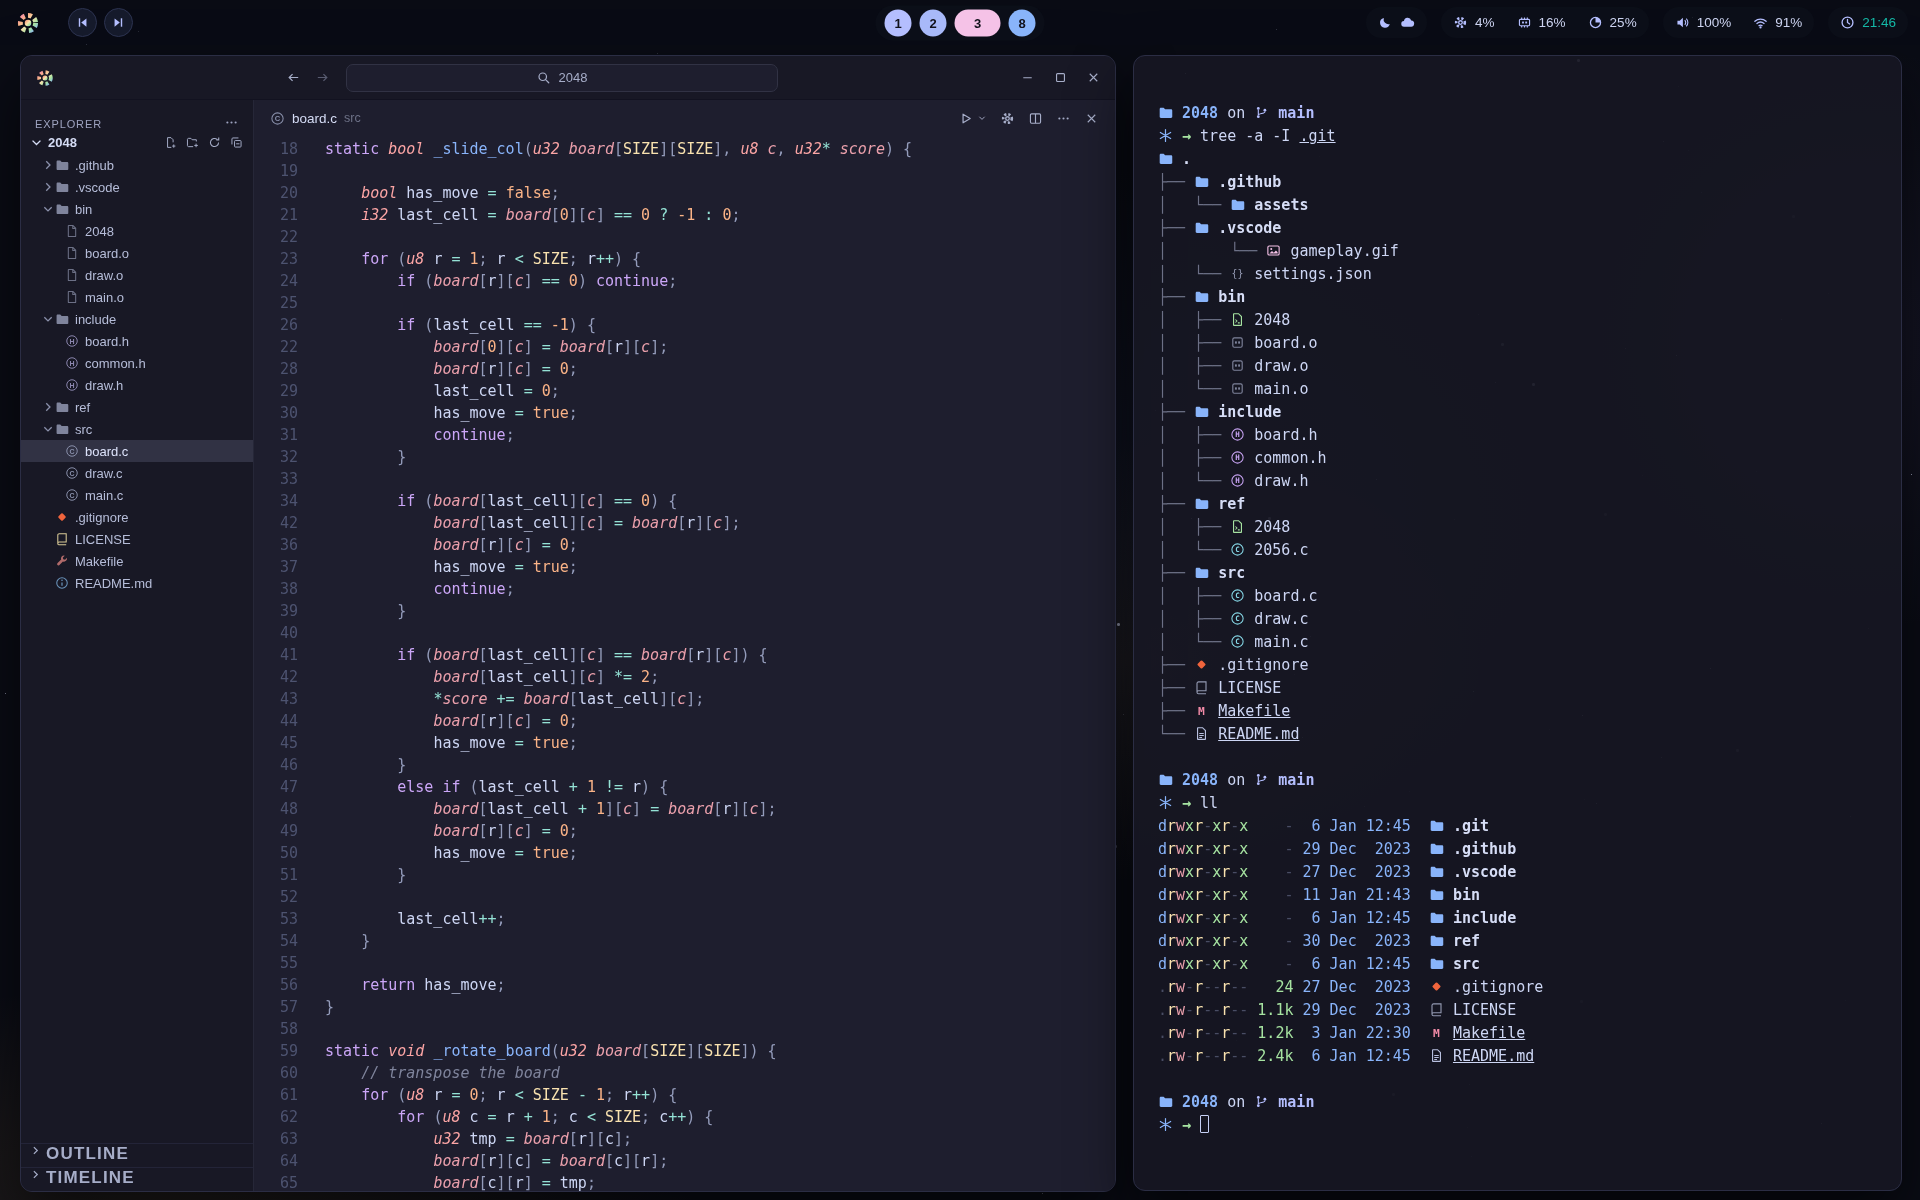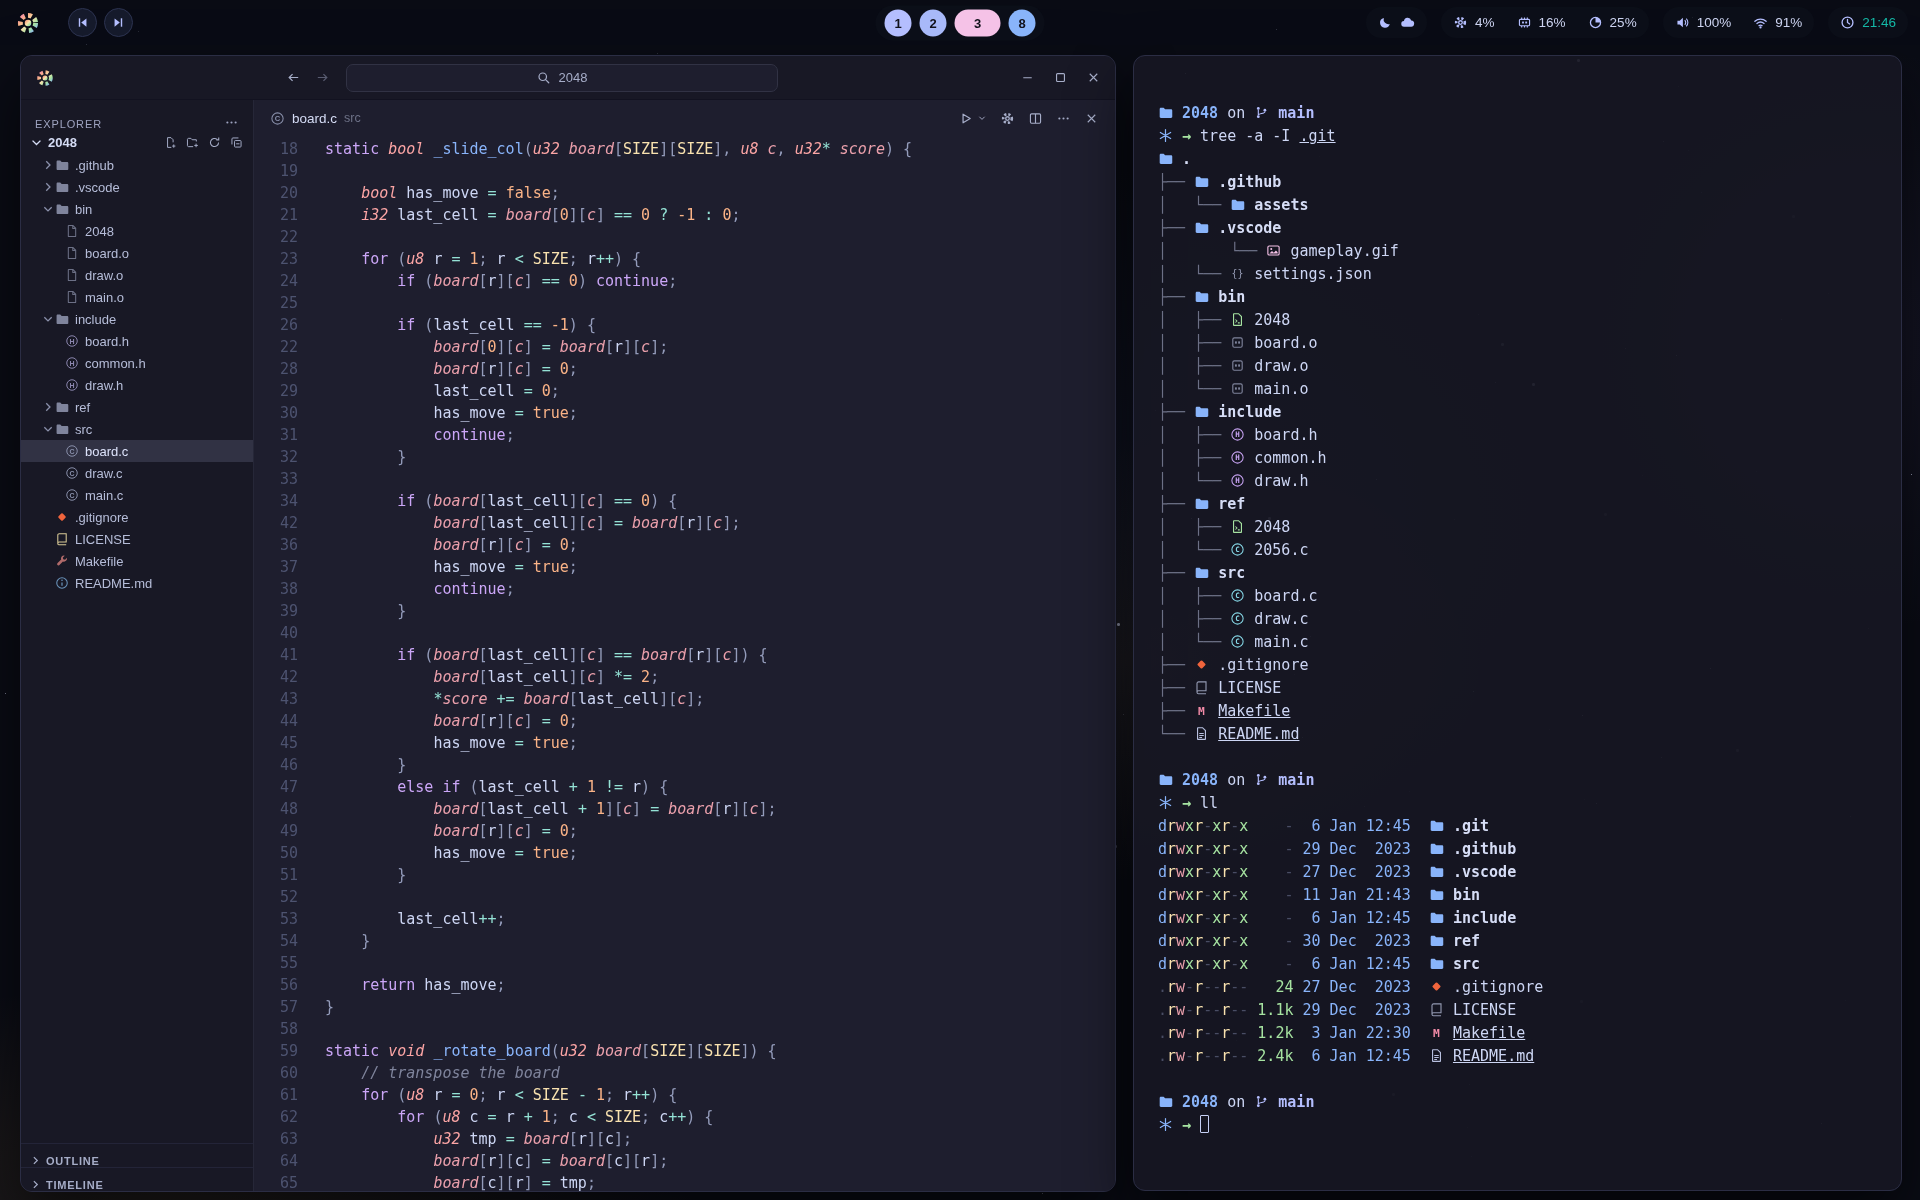--- a/index.html
+++ b/index.html
@@ -52,21 +52,21 @@
 .rooticons{margin-left:auto;display:flex;gap:9px;padding-right:10px;color:#a6adc8}
 .rooticons .ic{width:13px;height:13px}
 #file-tree{flex:none}
 .frow{display:flex;align-items:center;height:22px;color:#b6bdd9;cursor:default}
 .frow .chev{width:14px;height:14px;color:#8a90ab;flex:none}
 .frow .chevsp{width:14px;flex:none}
 .frow .fi{width:14px;height:14px;flex:none}
 .frow .flabel{margin-left:6px;white-space:nowrap}
 .frow.sel{background:#313244;color:#dde3fb}
 .sidespacer{flex:1}
-.panelrow{height:24px;flex:none;display:flex;align-items:flex-end;gap:4px;padding-left:8px;border-top:1px solid #232438;color:#a6adc8;font-size:11px;font-weight:700;letter-spacing:.07em}
+.panelrow{height:24px;flex:none;display:flex;align-items:flex-start;gap:4px;padding-left:8px;border-top:1px solid #232438;color:#a6adc8;font-size:17px;font-weight:700;letter-spacing:.07em}
 .panelrow .ic{width:13px;height:13px}
 .editor{flex:1;display:flex;flex-direction:column;min-width:0;background:#1e1e2e}
 .tabrow{height:36px;flex:none;display:flex;align-items:center;padding:0 16px}
 .tab{display:flex;align-items:center;gap:7px}
 .tabname{color:#d5dcf5;font-size:13.5px}
 .tabdir{color:#6c7086;font-size:12.5px}
 .edactions{margin-left:auto;display:flex;align-items:center;gap:13px;color:#a6adc8}
 .edactions .ic{width:15px;height:15px}
 .edactions .chevmini{width:10px;height:10px;margin-left:-9px}
 #code{flex:1;overflow:hidden;font-family:"DejaVu Sans Mono",monospace;font-size:15px;line-height:22px;padding-top:2px}

